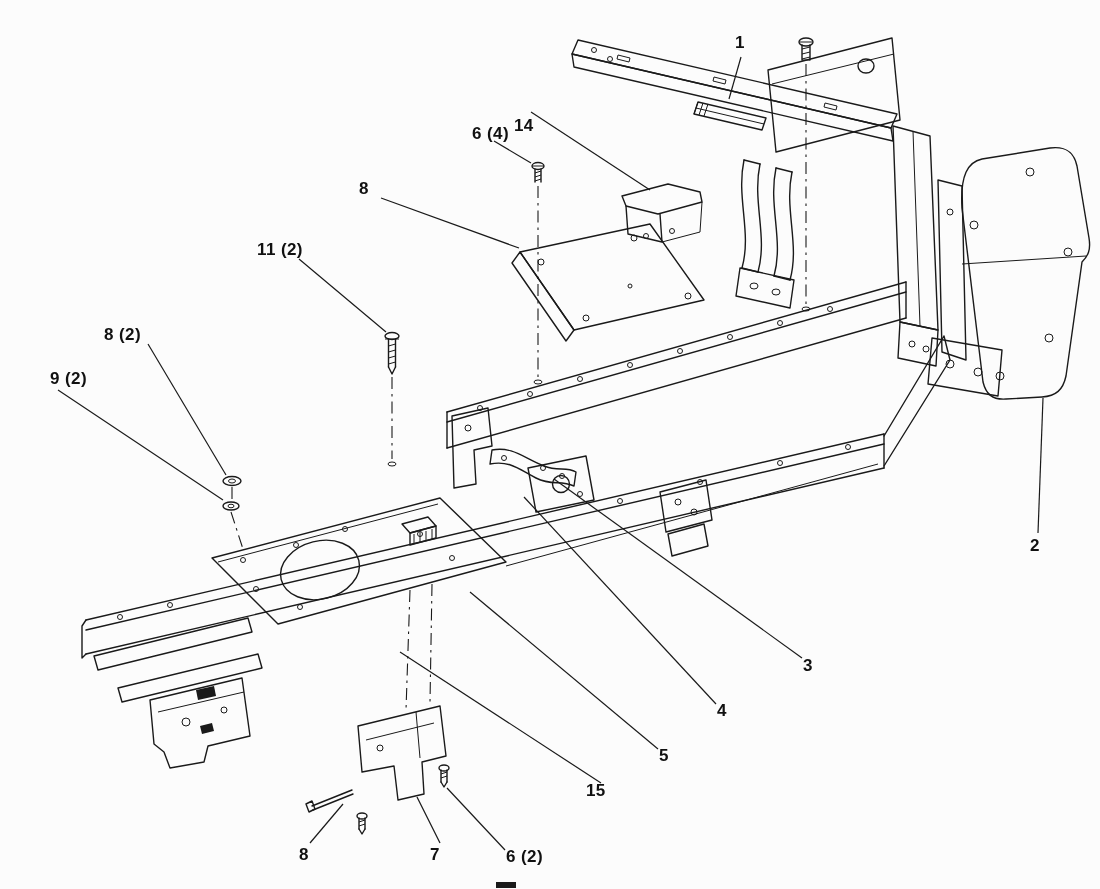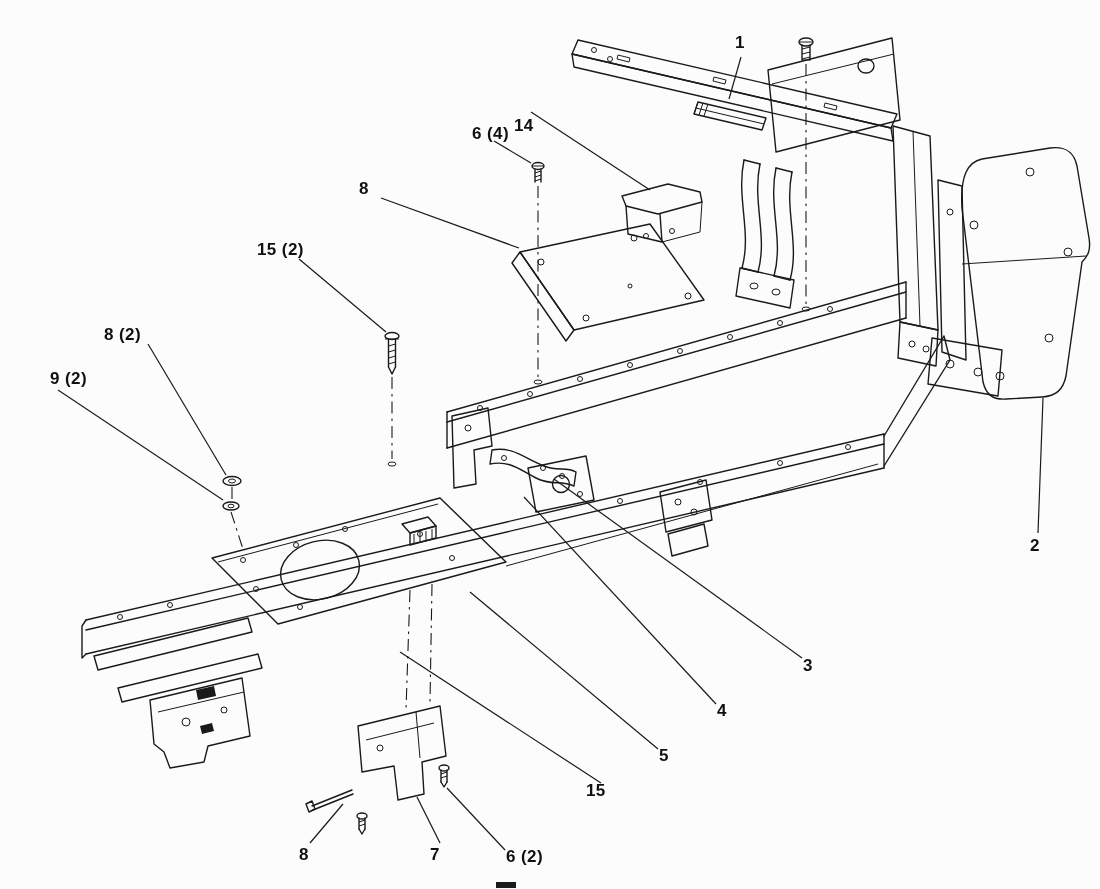--- a/index.html
+++ b/index.html
@@ -257,21 +257,21 @@
         <line x1="440" y1="843" x2="417" y2="797" class="leader"></line>
         <line x1="505" y1="850" x2="447" y2="788" class="leader"></line>
       </g>
   </svg>
 
   <div id="callout-layer">
       <div class="callout" style="left: 735px; top: 33px;">1</div>
       <div class="callout" style="left: 514px; top: 84px; margin-top: 32px;">14</div>
       <div class="callout" style="left: 472px; top: 124px; text-align: right;">6 (4)</div>
       <div class="callout" style="left: 359px; top: 179px;">8</div>
-      <div class="callout" style="left: 257px; top: 240px;">15 (2)</div>
+      <div class="callout" style="left: 257px; top: 240px;">11 (2)</div>
       <div class="callout" style="left: 104px; top: 325px;">8 (2)</div>
       <div class="callout" style="left: 20px; top: 369px; margin-left: 30px;">9 (2)</div>
       <div class="callout" style="left: 1030px; top: 536px;">2</div>
       <div class="callout" style="left: 803px; top: 656px;">3</div>
       <div class="callout" style="left: 717px; top: 701px;">4</div>
       <div class="callout" style="left: 659px; top: 746px;">5</div>
       <div class="callout" style="left: 586px; top: 781px;">15</div>
       <div class="callout" style="left: 299px; top: 845px;">8</div>
       <div class="callout" style="left: 430px; top: 845px;">7</div>
       <div class="callout" style="left: 506px; top: 847px;">6 (2)</div>

